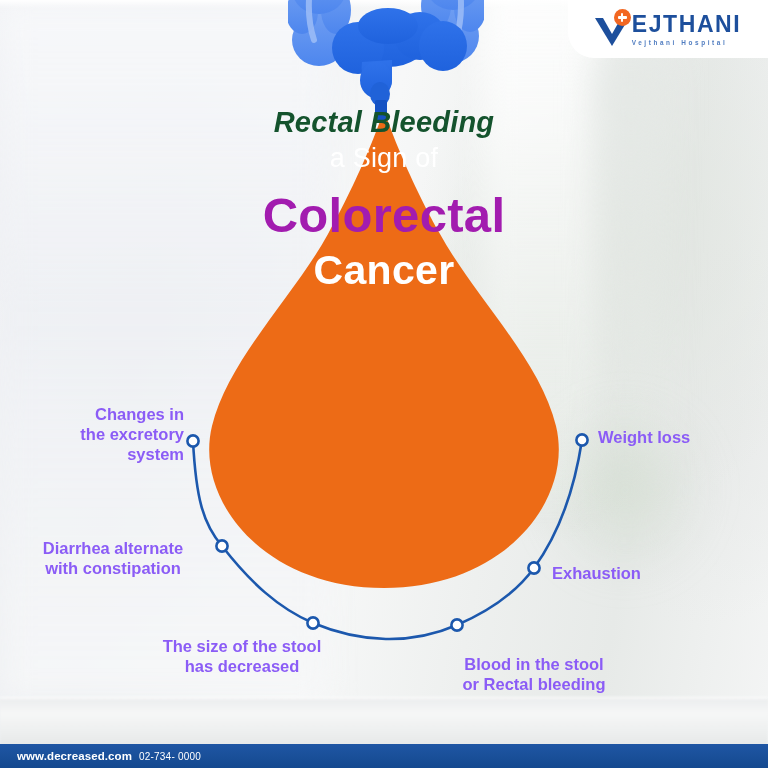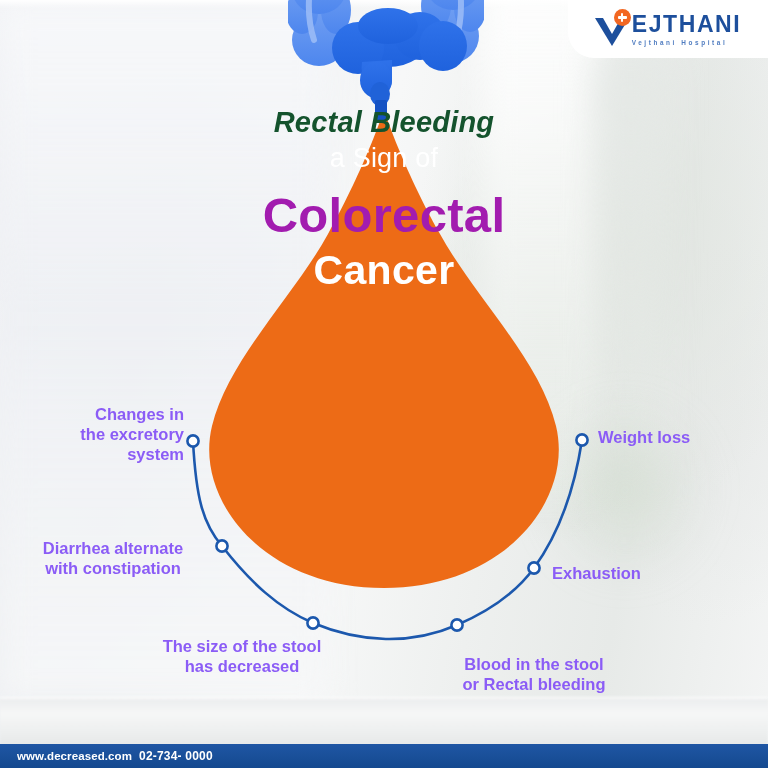--- a/index.html
+++ b/index.html
@@ -164,21 +164,21 @@
   .lbl-weight    { left:598px; top:427px; width:170px; text-align:left; }
 
   
   .footer {
     position:absolute; left:0; right:0; bottom:0; height:24px;
     background:linear-gradient(180deg,#1f56a4 0%, #14498f 100%);
     display:flex; align-items:center; z-index:9;
   }
   .footer-inner { display:flex; align-items:baseline; gap:7px; padding-left:17px; }
   .footer-url  { color:#ffffff; font-size:11.5px; font-weight:bold; letter-spacing:0.1px; }
-  .footer-tel  { color:#ffffff; font-size:12px; font-weight:bold; letter-spacing:0.2px; }
+  .footer-tel  { color:#ffffff; font-size:10px; font-weight:normal; letter-spacing:0.2px; }
 </style>
 </head>
 <body>
 
 <div id="poster">
 
   <div class="bg-base"></div>
   <div class="bg-soft-left"></div>
   <div class="bg-panel-a"></div>
   <div class="bg-panel-b"></div>

